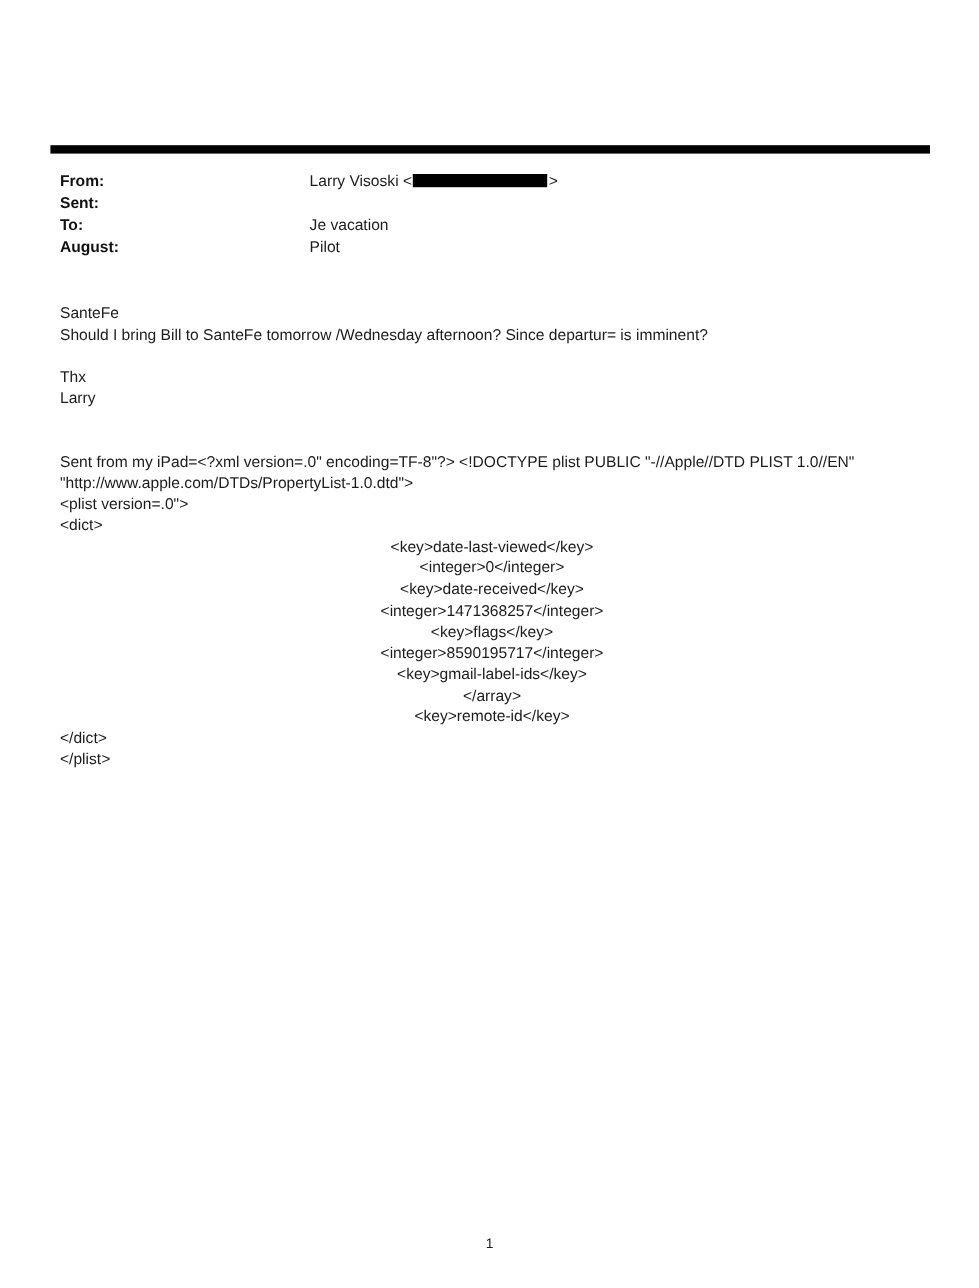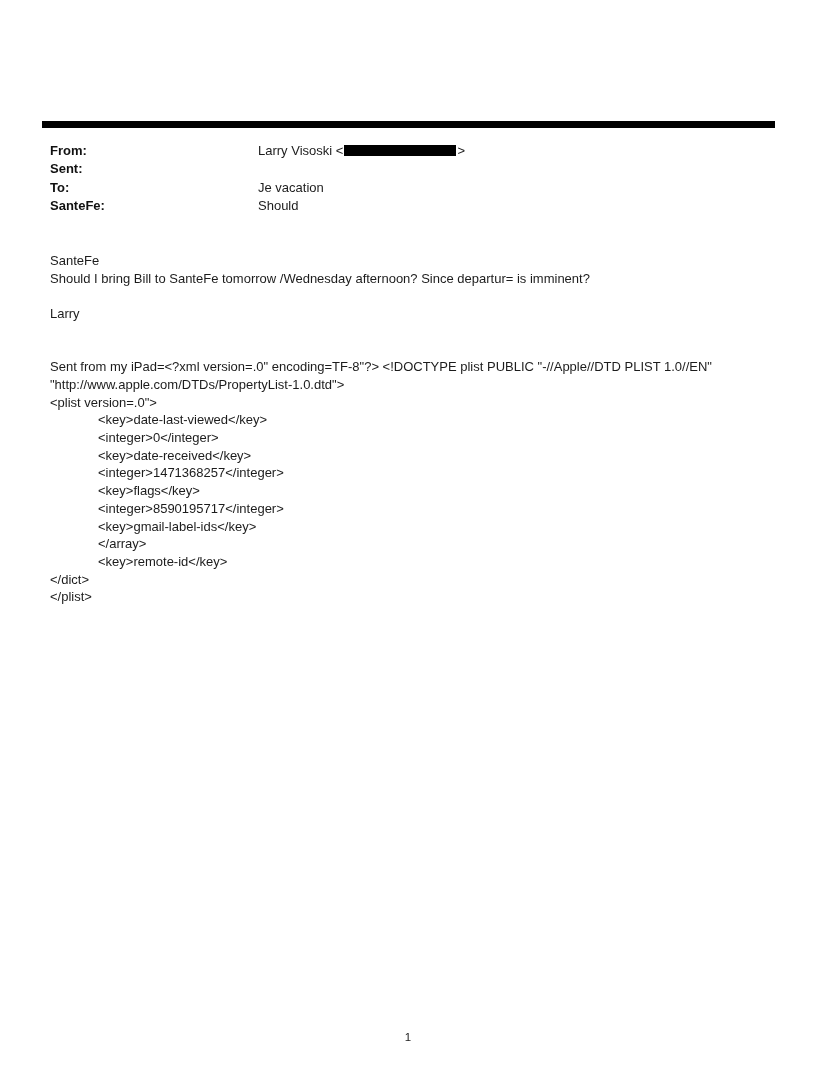--- a/index.html
+++ b/index.html
@@ -47,21 +47,21 @@
     left: 50px; top: 216px;
     width: 672px;
     font-size: 13px;
     line-height: 17.7px;
   }
   .line {
     white-space: pre-wrap;
     min-height: 17.7px;
     word-break: break-word;
   }
-  .indent-1 { padding-left: 48px; }
+  .indent-1 { padding-left: 48px; text-align: center; }
   .indent-2 { padding-left: 96px; }
   .page-number {
     position: absolute;
     left: 0; right: 0; top: 995px;
     text-align: center;
     font-size: 11.5px;
     color: #1c1c1c;
   }
   .bottom-rule {
     position: absolute;
@@ -88,34 +88,36 @@
         <span class="header-value">Larry Visoski &lt;<span class="redaction"></span>&gt;</span>
       </div>
       <div class="header-row">
         <span class="header-label">Sent:</span>
       </div>
       <div class="header-row">
         <span class="header-label">To:</span>
         <span class="header-value">Je vacation</span>
       </div>
       <div class="header-row">
-        <span class="header-label">SanteFe:</span>
-        <span class="header-value">Should</span>
+        <span class="header-label">August:</span>
+        <span class="header-value">Pilot</span>
       </div>
     </div>
 
   <div class="email-body">
       <div class="line indent-0">SanteFe</div>
       <div class="line indent-0">Should I bring Bill to SanteFe tomorrow /Wednesday afternoon? Since departur= is imminent?</div>
       <div class="line indent-0"></div>
+      <div class="line indent-0">Thx</div>
       <div class="line indent-0">Larry</div>
       <div class="line indent-0"></div>
       <div class="line indent-0"></div>
       <div class="line indent-0">Sent from my iPad=&lt;?xml version=.0" encoding=TF-8"?&gt; &lt;!DOCTYPE plist PUBLIC "-//Apple//DTD PLIST 1.0//EN" "http://www.apple.com/DTDs/PropertyList-1.0.dtd"&gt;</div>
       <div class="line indent-0">&lt;plist version=.0"&gt;</div>
+      <div class="line indent-0">&lt;dict&gt;</div>
       <div class="line indent-1">&lt;key&gt;date-last-viewed&lt;/key&gt;</div>
       <div class="line indent-1">&lt;integer&gt;0&lt;/integer&gt;</div>
       <div class="line indent-1">&lt;key&gt;date-received&lt;/key&gt;</div>
       <div class="line indent-1">&lt;integer&gt;1471368257&lt;/integer&gt;</div>
       <div class="line indent-1">&lt;key&gt;flags&lt;/key&gt;</div>
       <div class="line indent-1">&lt;integer&gt;8590195717&lt;/integer&gt;</div>
       <div class="line indent-1">&lt;key&gt;gmail-label-ids&lt;/key&gt;</div>
       <div class="line indent-1">&lt;/array&gt;</div>
       <div class="line indent-1">&lt;key&gt;remote-id&lt;/key&gt;</div>
       <div class="line indent-0">&lt;/dict&gt;</div>

